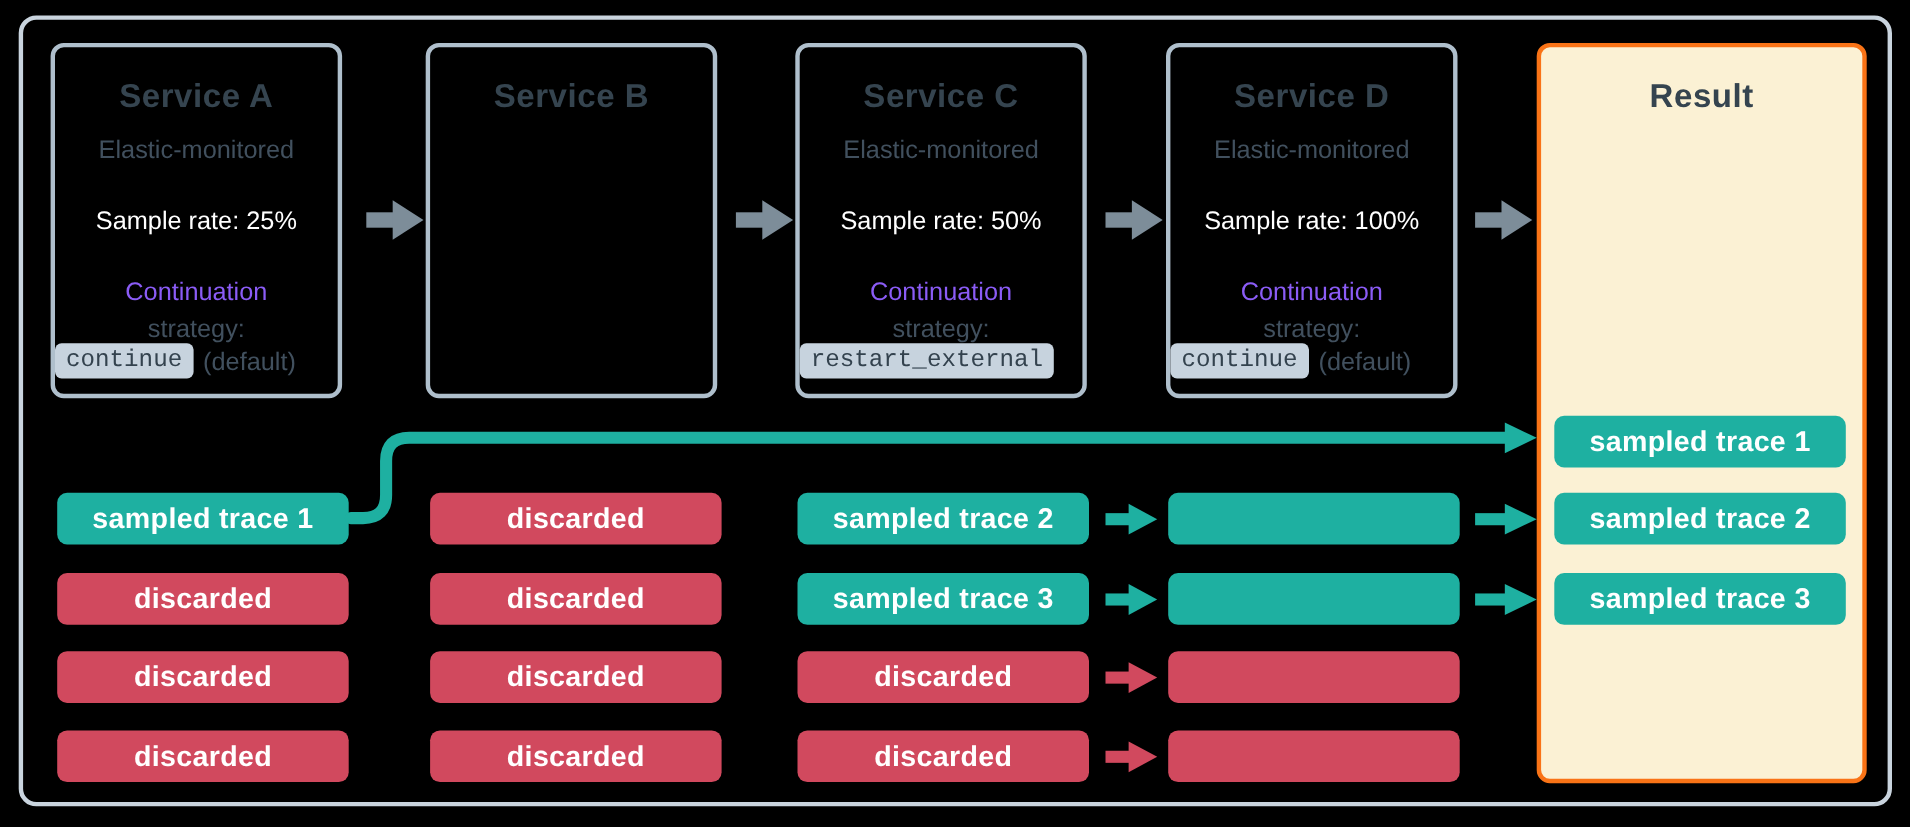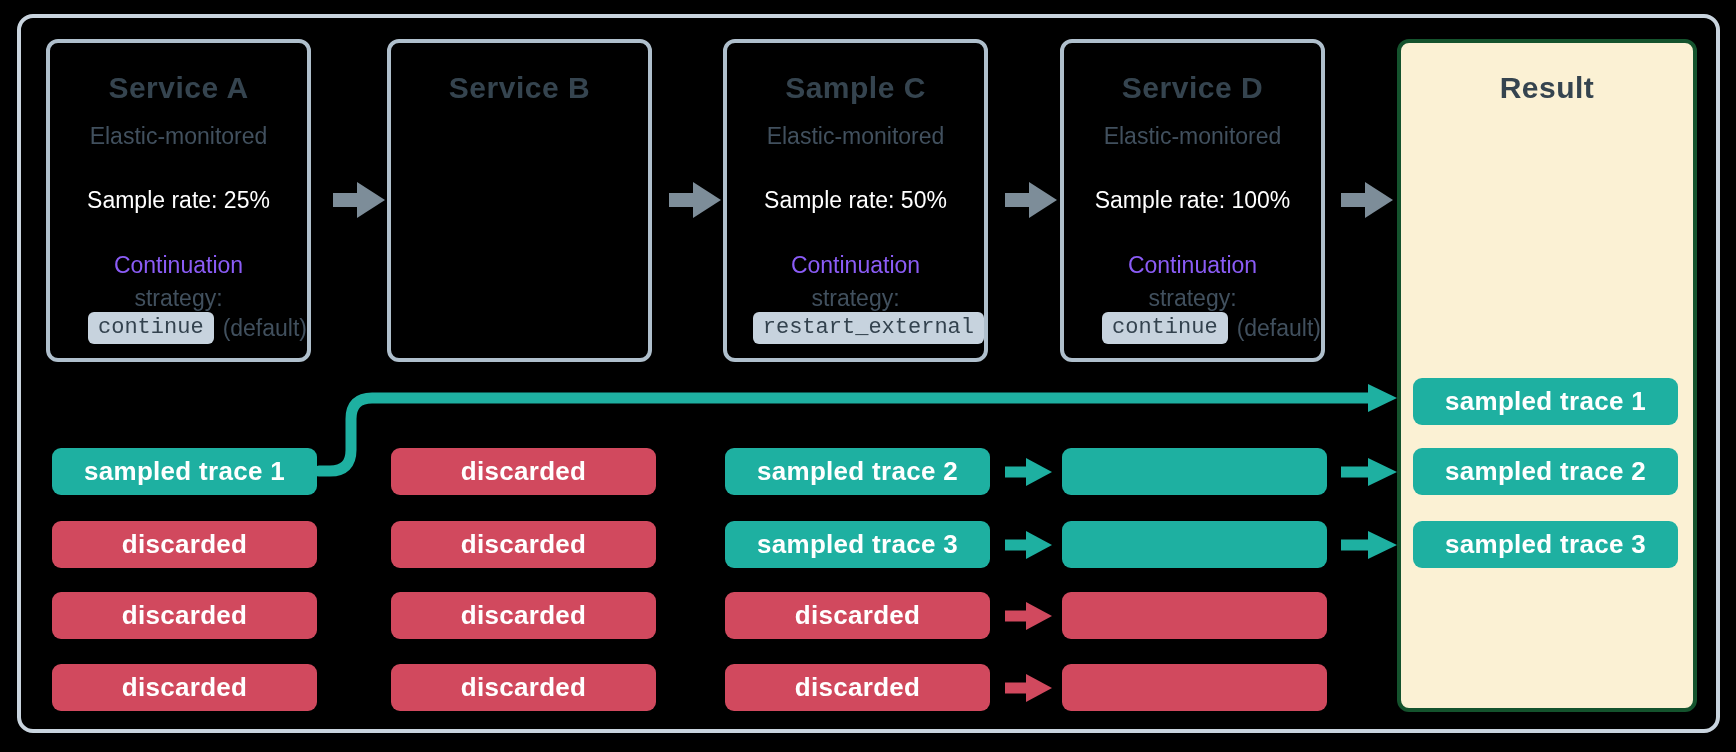--- a/index.html
+++ b/index.html
@@ -31,21 +31,21 @@
   }
   .svc-a { left: 46px; }
   .svc-b { left: 387px; }
   .svc-c { left: 723px; }
   .svc-d { left: 1060px; }
   .result-box {
     position: absolute;
     left: 1397px; top: 39px;
     width: 300px; height: 673px;
     background: #FBF1D4;
-    border: 4px solid #14532d;
+    border: 4px solid #f97316;
     border-radius: 12px;
     box-sizing: border-box;
     z-index: 1;
   }
   .box-line {
     position: absolute;
     left: 0; right: 0;
     text-align: center;
   }
   .svc-title {
@@ -58,21 +58,21 @@
   }
   .svc-sub    { top: 79px;  font-size: 23px; line-height: 28px; font-weight: 500; color: #41505E; }
   .svc-rate   { top: 143px; font-size: 23px; line-height: 28px; font-weight: 500; color: #ffffff; }
   .svc-cont   { top: 208px; font-size: 23px; line-height: 28px; font-weight: 500; color: #8b5cf6; }
   .svc-strat  { top: 241px; font-size: 23px; line-height: 28px; font-weight: 500; color: #41505E; }
   .code-row {
     top: 268px;
     height: 34px;
     display: flex;
     align-items: center;
-    justify-content: flex-end;
+    justify-content: flex-start;
     gap: 9px;
   }
   .code-chip {
     background: #C7D3DE;
     color: #33424E;
     border-radius: 6px;
     padding: 3px 10px 4px 10px;
     font-family: "Liberation Mono", "DejaVu Sans Mono", monospace;
     font-size: 22px;
     font-weight: 500;
@@ -128,21 +128,21 @@
       <span class="code-chip">continue</span>
       <span class="code-suffix">(default)</span>
     </div>
   </div>
 
   <div class="svc-box svc-b">
     <div class="box-line svc-title">Service B</div>
   </div>
 
   <div class="svc-box svc-c">
-    <div class="box-line svc-title">Sample C</div>
+    <div class="box-line svc-title">Service C</div>
     <div class="box-line svc-sub">Elastic-monitored</div>
     <div class="box-line svc-rate">Sample rate: 50%</div>
     <div class="box-line svc-cont">Continuation</div>
     <div class="box-line svc-strat">strategy:</div>
     <div class="box-line code-row">
       <span class="code-chip">restart_external</span>
     </div>
   </div>
 
   <div class="svc-box svc-d">

